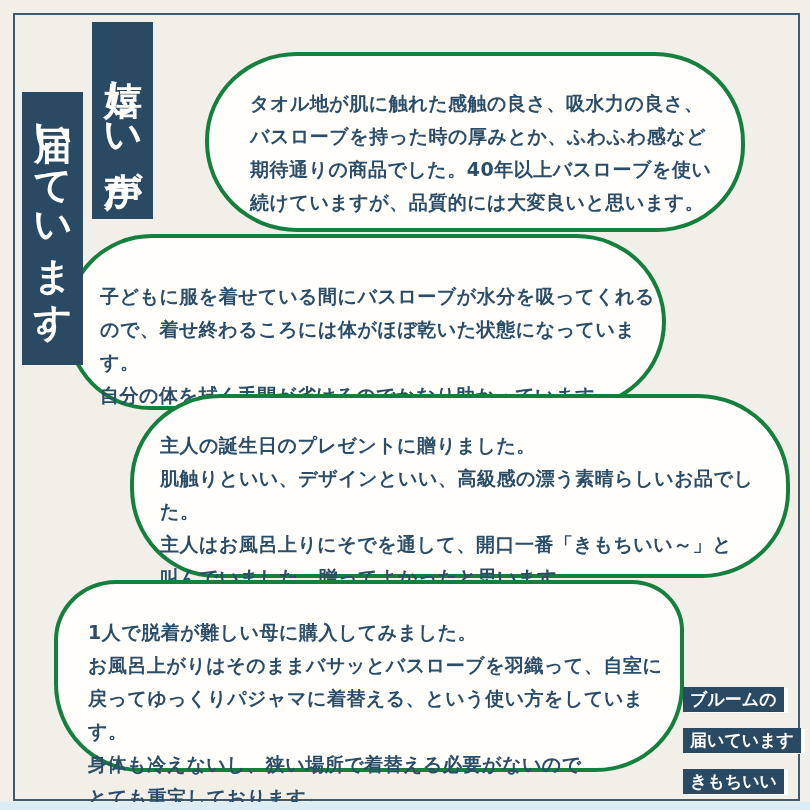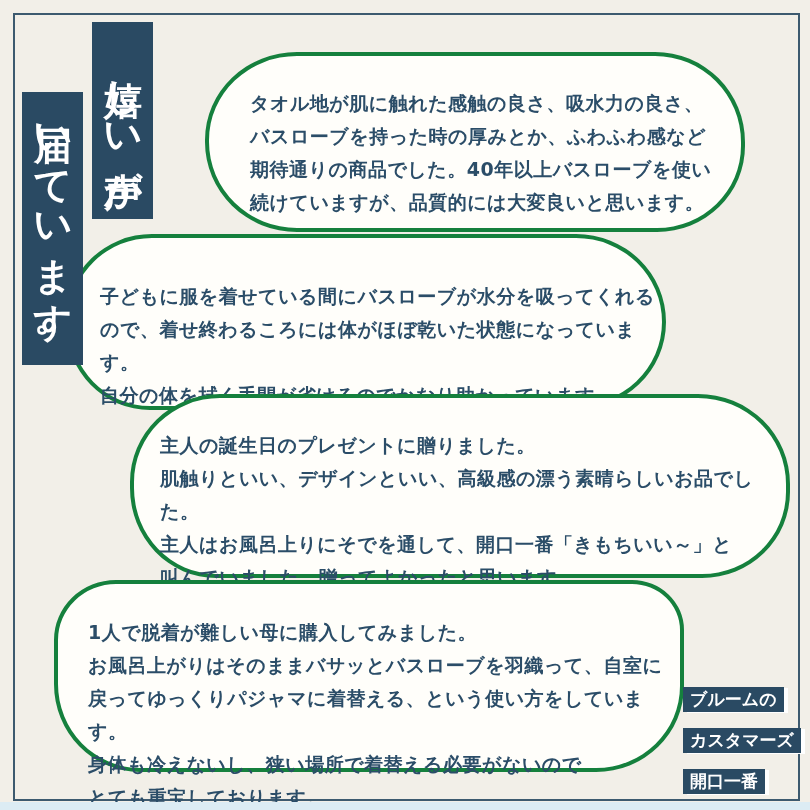--- a/index.html
+++ b/index.html
@@ -107,19 +107,19 @@
   <div class="bubble b4">
     <p>1人で脱着が難しい母に購入してみました。
 お風呂上がりはそのままバサッとバスローブを羽織って、自室に
 戻ってゆっくりパジャマに着替える、という使い方をしています。
 身体も冷えないし、狭い場所で着替える必要がないので
 とても重宝しております。</p>
   </div>
 
   <div class="badge">
     <span class="chip">ブルームの</span>
-    <span class="chip">カスタマーズ</span>
-    <span class="chip">開口一番</span>
+    <span class="chip">届いています</span>
+    <span class="chip">きもちいい</span>
   </div>
 
   <div class="bottom-strip"></div>
 
 </div>
 
 </body></html>

